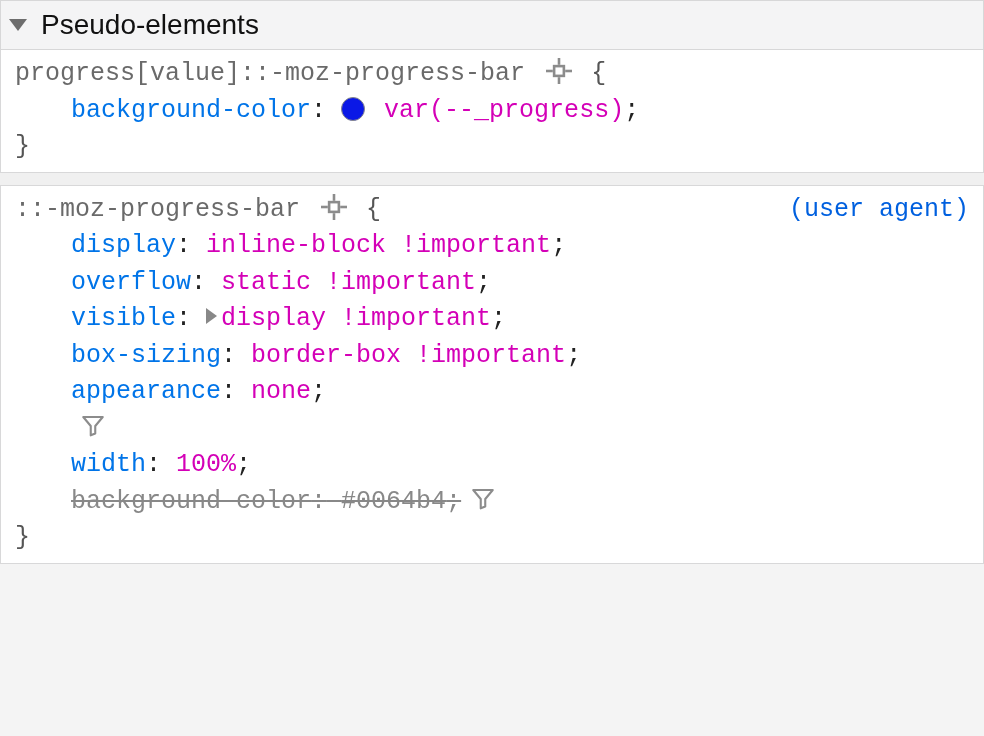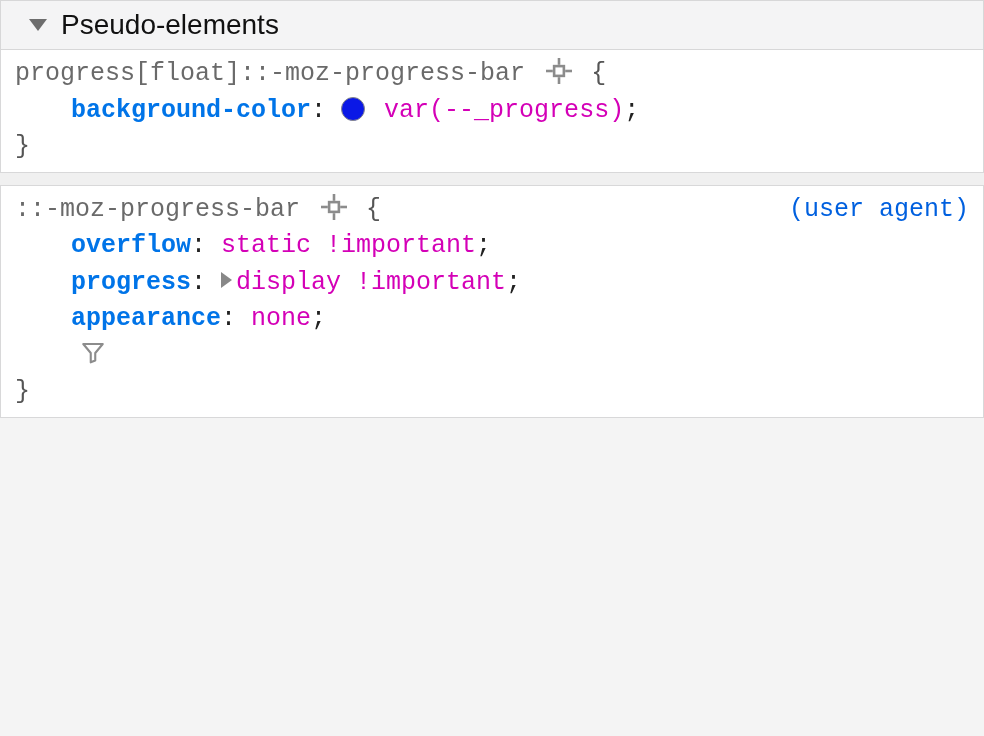--- a/index.html
+++ b/index.html
@@ -11,21 +11,21 @@
     color: #0c0c0d;
     width: 984px;
     height: 736px;
   }
   .panel {
     background: #f0f0f0;
   }
   .header {
     display: flex;
     align-items: center;
-    padding: 8px 14px 8px 28px;
+    padding: 8px 14px 8px 8px;
     border: 1px solid #d7d7d8;
     background: #f4f4f5;
     font-family: -apple-system, BlinkMacSystemFont, "Segoe UI", sans-serif;
     font-size: 28px;
     color: #111;
   }
   .disclosure {
     width: 0; height: 0;
     border-left: 9px solid transparent;
     border-right: 9px solid transparent;
@@ -48,21 +48,21 @@
     right: 14px;
     top: 6px;
     color: #0060df;
     margin-left: 12px;
   }
   .brace { color: #555; }
   .decl {
     padding-left: 56px;
     white-space: nowrap;
   }
-  .prop { color: #0074e8; font-weight: bold; }
+  .prop { color: #0074e8; }
   .colon { color: #222; }
   .val { color: #d400b7; }
   .semi { color: #222; }
   .strikethrough {
     text-decoration: line-through;
     text-decoration-thickness: 2px;
     color: #888;
   }
   .strikethrough .prop,
   .strikethrough .val,
@@ -105,21 +105,21 @@
 
 <div class="panel">
 
   <div class="header">
     <span class="disclosure"></span>
     <span>Pseudo-elements</span>
   </div>
 
   <div class="rule-block">
     <div class="selector-line">
-      <span class="selector">progress[float]::-moz-progress-bar</span>
+      <span class="selector">progress[value]::-moz-progress-bar</span>
       <span class="target-icon">
         <svg width="26" height="26" viewBox="0 0 16 16">
             <rect x="5" y="5" width="6" height="6" fill="none" stroke="#8c8c8c" stroke-width="1.6"></rect>
             <line x1="8" y1="0" x2="8" y2="4.2" stroke="#8c8c8c" stroke-width="1.6"></line>
             <line x1="8" y1="11.8" x2="8" y2="16" stroke="#8c8c8c" stroke-width="1.6"></line>
             <line x1="0" y1="8" x2="4.2" y2="8" stroke="#8c8c8c" stroke-width="1.6"></line>
             <line x1="11.8" y1="8" x2="16" y2="8" stroke="#8c8c8c" stroke-width="1.6"></line>
           </svg>
       </span>
       <span class="brace">{</span>
@@ -141,32 +141,38 @@
             <rect x="5" y="5" width="6" height="6" fill="none" stroke="#8c8c8c" stroke-width="1.6"></rect>
             <line x1="8" y1="0" x2="8" y2="4.2" stroke="#8c8c8c" stroke-width="1.6"></line>
             <line x1="8" y1="11.8" x2="8" y2="16" stroke="#8c8c8c" stroke-width="1.6"></line>
             <line x1="0" y1="8" x2="4.2" y2="8" stroke="#8c8c8c" stroke-width="1.6"></line>
             <line x1="11.8" y1="8" x2="16" y2="8" stroke="#8c8c8c" stroke-width="1.6"></line>
           </svg>
       </span>
       <span class="brace">{</span>
     </div>
 
+    <div class="decl"><span class="prop">display</span><span class="colon">:</span> <span class="val">inline-block !important</span><span class="semi">;</span></div>
 
 
     <div class="decl"><span class="prop">overflow</span><span class="colon">:</span> <span class="val">static !important</span><span class="semi">;</span></div>
 
-    <div class="decl"><span class="prop">progress</span><span class="colon">:</span> <span class="expander"></span><span class="val">display !important</span><span class="semi">;</span></div>
+    <div class="decl"><span class="prop">visible</span><span class="colon">:</span> <span class="expander"></span><span class="val">display !important</span><span class="semi">;</span></div>
 
+    <div class="decl"><span class="prop">box-sizing</span><span class="colon">:</span> <span class="val">border-box !important</span><span class="semi">;</span></div>
 
     <div class="decl"><span class="prop">appearance</span><span class="colon">:</span> <span class="val">none</span><span class="semi">;</span></div>
 
     <div class="decl"><span class="filter-icon"><svg width="24" height="24" viewBox="0 0 16 16">
             <path d="M1.5 2 h13 L9.5 8 v5 l-3 1.2 V8 Z" fill="none" stroke="#8c8c8c" stroke-width="1.4" stroke-linejoin="round"></path>
           </svg></span></div>
 
 
+    <div class="decl"><span class="prop">width</span><span class="colon">:</span> <span class="val">100%</span><span class="semi">;</span></div>
 
+    <div class="decl"><span class="strikethrough"><span class="prop">background-color</span><span class="colon">:</span> <span class="val">#0064b4</span><span class="semi">;</span></span><span class="filter-icon"><svg width="24" height="24" viewBox="0 0 16 16">
+            <path d="M1.5 2 h13 L9.5 8 v5 l-3 1.2 V8 Z" fill="none" stroke="#8c8c8c" stroke-width="1.4" stroke-linejoin="round"></path>
+          </svg></span></div>
 
     <div class="close-brace">}</div>
   </div>
 
 </div>
 
 </body></html>

